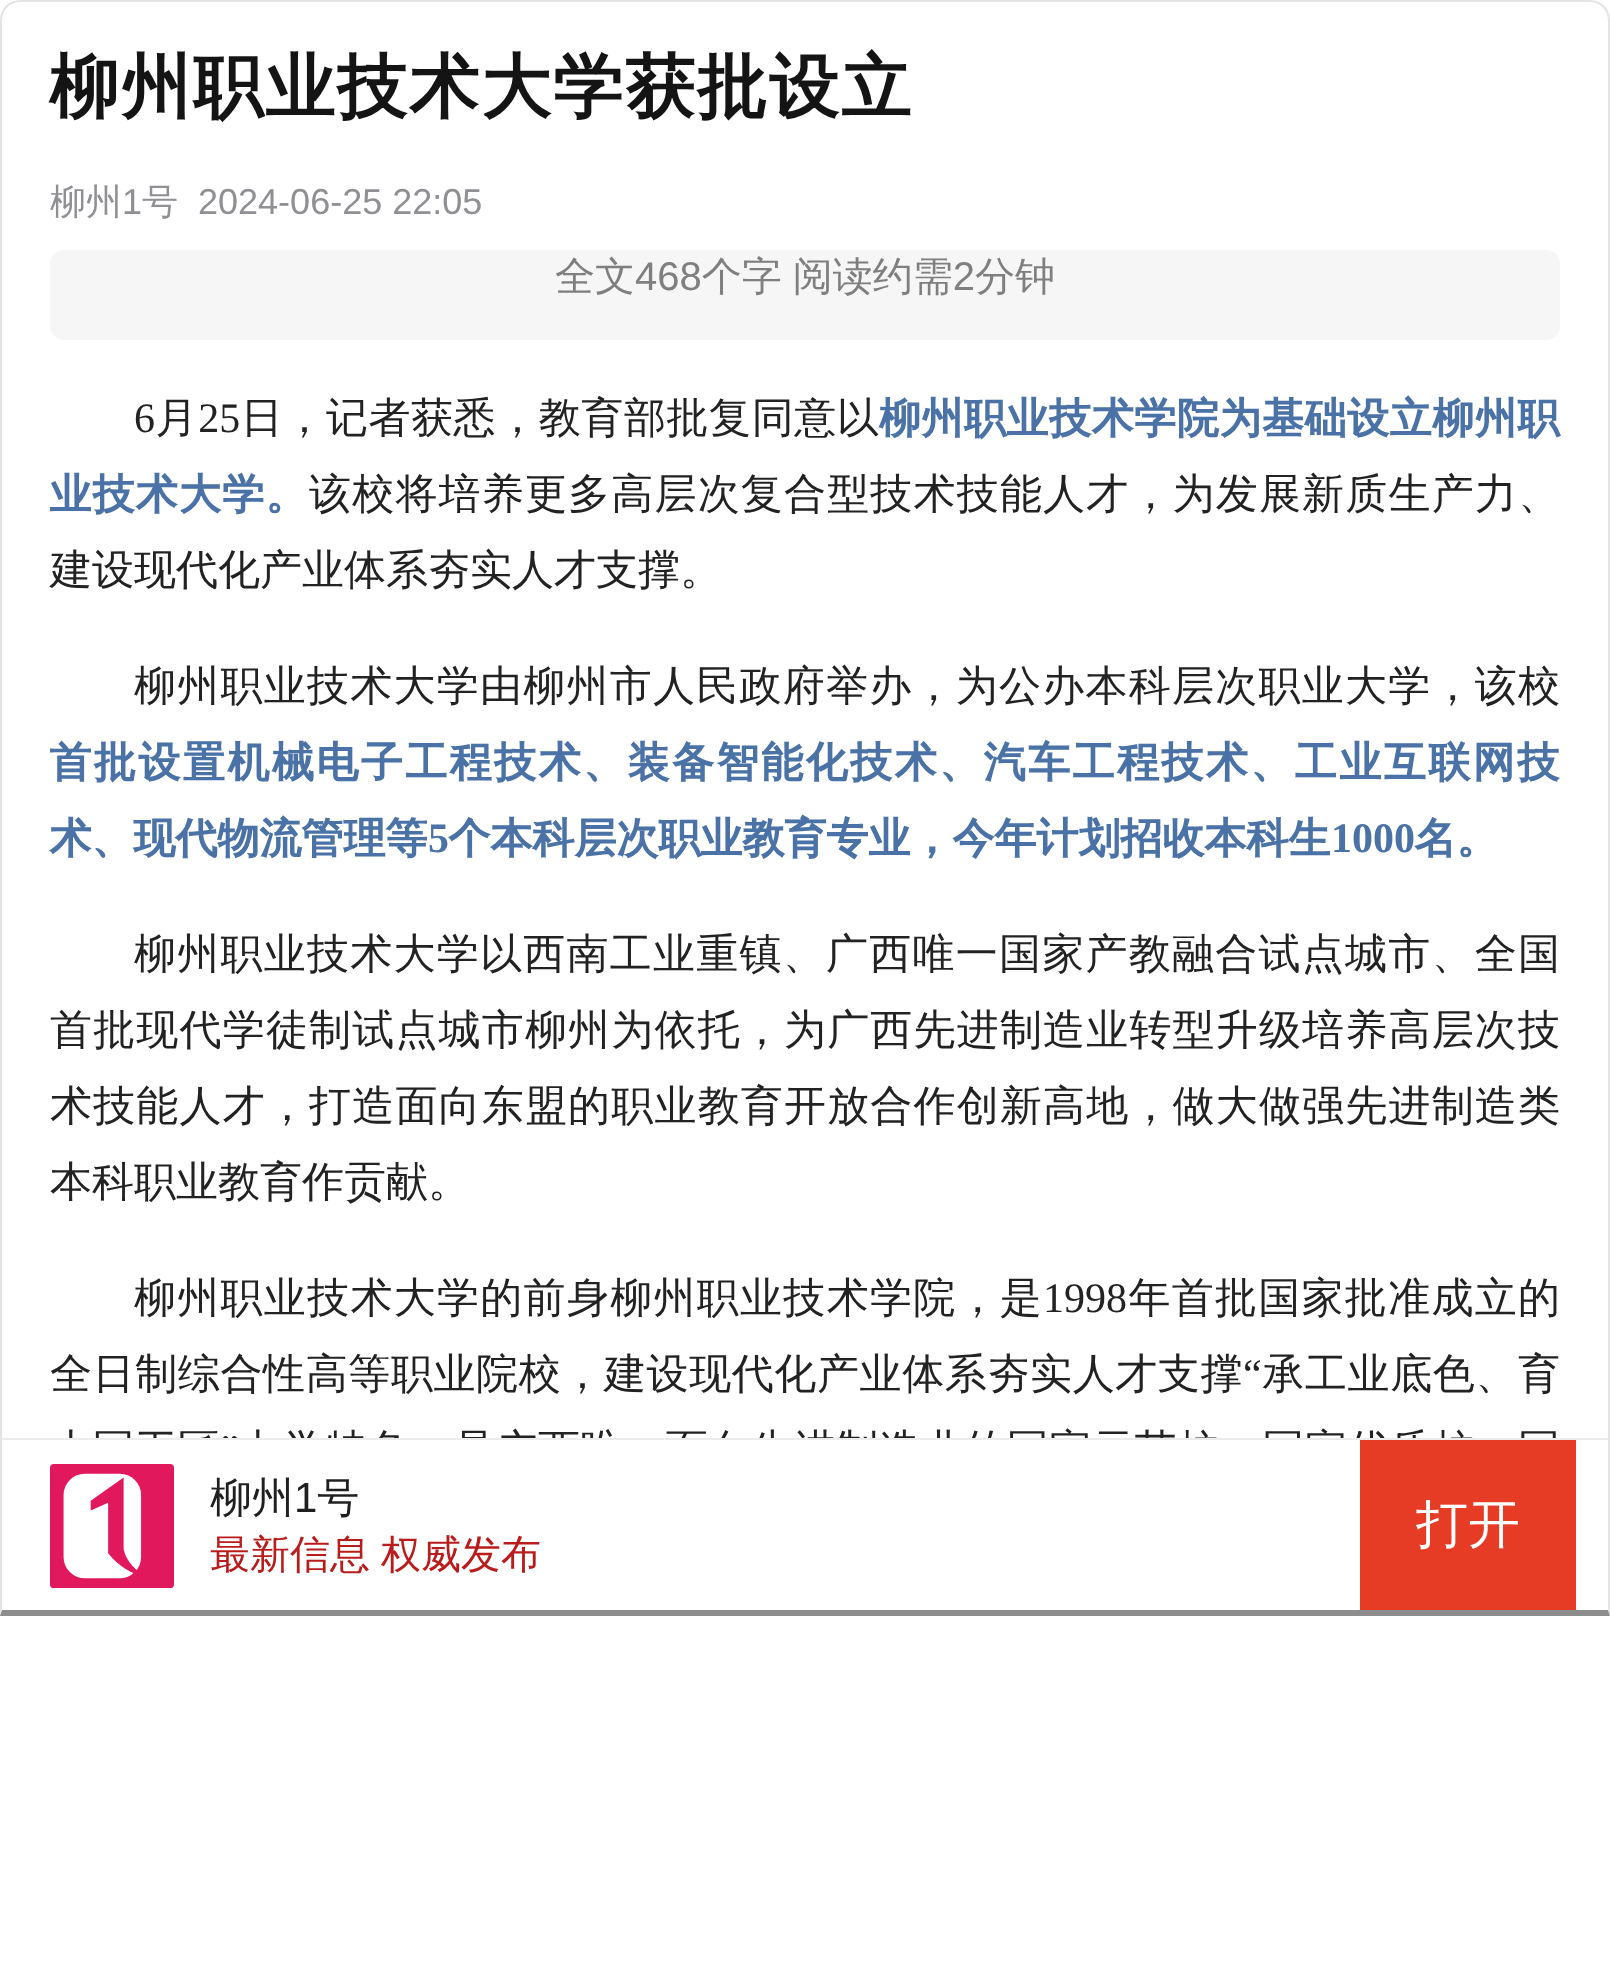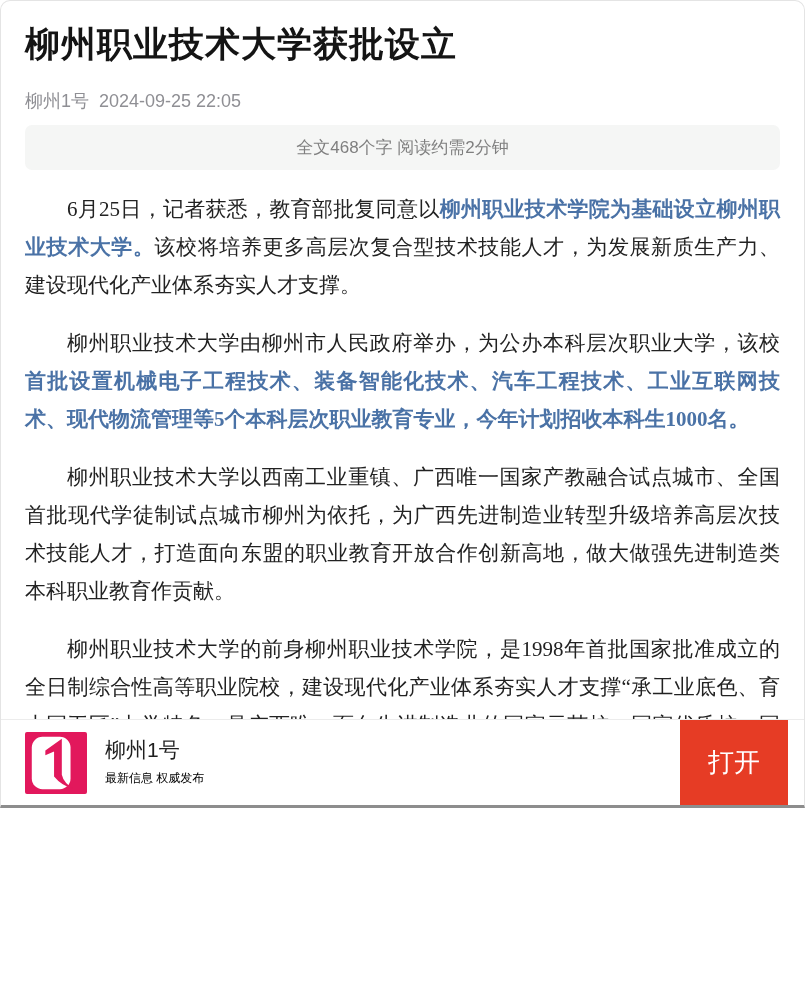--- a/index.html
+++ b/index.html
@@ -35,22 +35,22 @@
     font-size:18px;
     line-height:24px;
     color:#8f8f94;
   }
   .byline .source{margin-right:10px;}
   .meta-bar{
     margin:12px 24px 0;
     height:45px;
     background:#f5f6f5;
     border-radius:7px;
-    display:flex;align-items:center;justify-content:center;
-    font-size:17px;
+    display:flex;justify-content:center;
+    font-size:20px;
     color:#7f7f7f;
   }
   .article-body{
     margin:20px 24px 0;
     color:#222;
     font-family:Liberation Serif, serif;
   }
   .para{
     font-size:21px;
     line-height:38px;
@@ -83,22 +83,22 @@
     display:flex;flex-direction:column;justify-content:center;
   }
   .app-name{
     font-size:21px;
     color:#1f1f1f;
     font-weight:500;
     line-height:26px;
   }
   .app-tagline{
     margin-top:5px;
-    font-size:12px;
-    color:#000000;
+    font-size:20px;
+    color:#b91c1c;
     line-height:20px;
     text-align:center;
   }
   .open-button{
     position:absolute;
     right:16px;top:0;bottom:0;
     width:108px;
     background:var(--button-red);
     border:none;
     color:#fff;
@@ -109,21 +109,21 @@
   }
 </style>
 </head>
 <body>
 
 <div class="page">
 
   <h1 class="article-title">柳州职业技术大学获批设立</h1>
 
   <div class="byline">
-    <span class="source">柳州1号</span><span>2024-09-25 22:05</span>
+    <span class="source">柳州1号</span><span>2024-06-25 22:05</span>
   </div>
 
   <div class="meta-bar">
     <span>全文468个字 阅读约需2分钟</span>
   </div>
 
   <div class="article-body">
       <p class="para"><span>6月25日，记者获悉，教育部批复同意以</span><span class="hl">柳州职业技术学院为基础设立柳州职业技术大学。</span><span>该校将培养更多高层次复合型技术技能人才，为发展新质生产力、建设现代化产业体系夯实人才支撑。</span></p>
       <p class="para"><span>柳州职业技术大学由柳州市人民政府举办，为公办本科层次职业大学，该校</span><span class="hl">首批设置机械电子工程技术、装备智能化技术、汽车工程技术、工业互联网技术、现代物流管理等5个本科层次职业教育专业，今年计划招收本科生1000名。</span></p>
       <p class="para"><span>柳州职业技术大学以西南工业重镇、广西唯一国家产教融合试点城市、全国首批现代学徒制试点城市柳州为依托，为广西先进制造业转型升级培养高层次技术技能人才，打造面向东盟的职业教育开放合作创新高地，做大做强先进制造类本科职业教育作贡献。</span></p>

